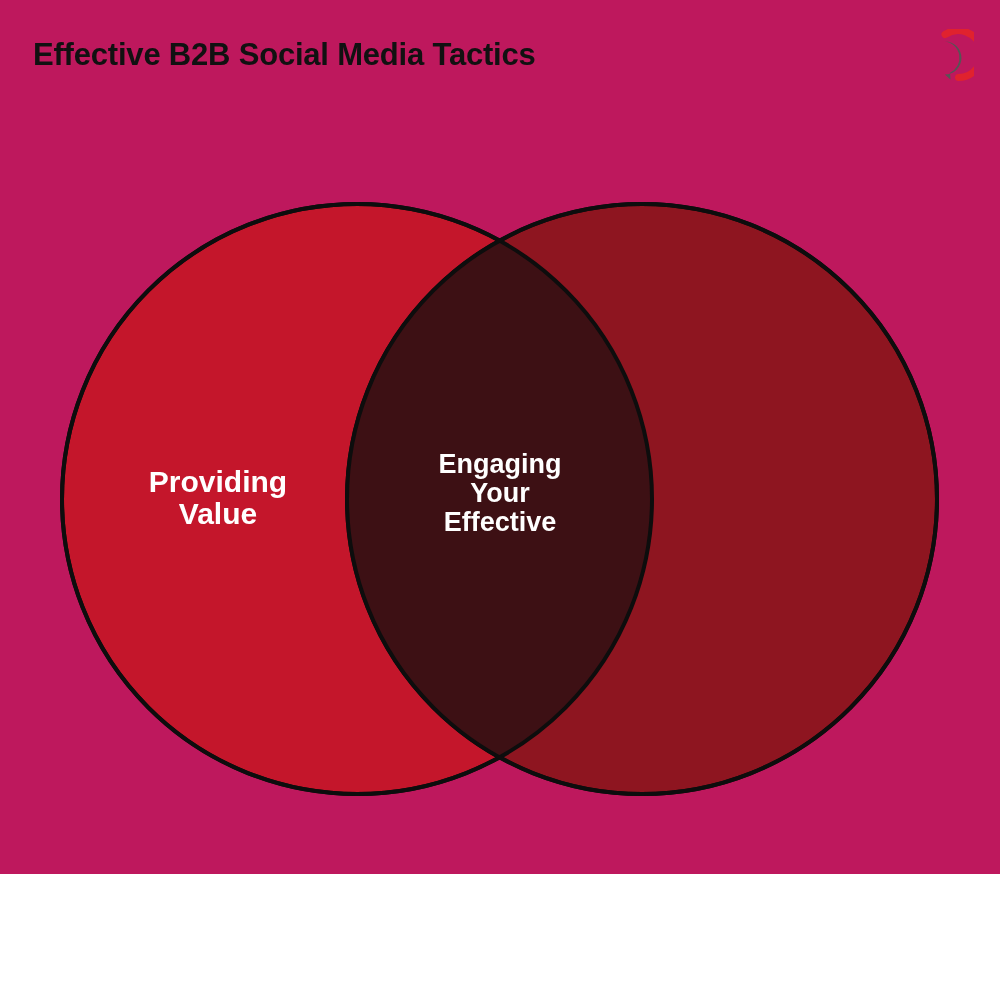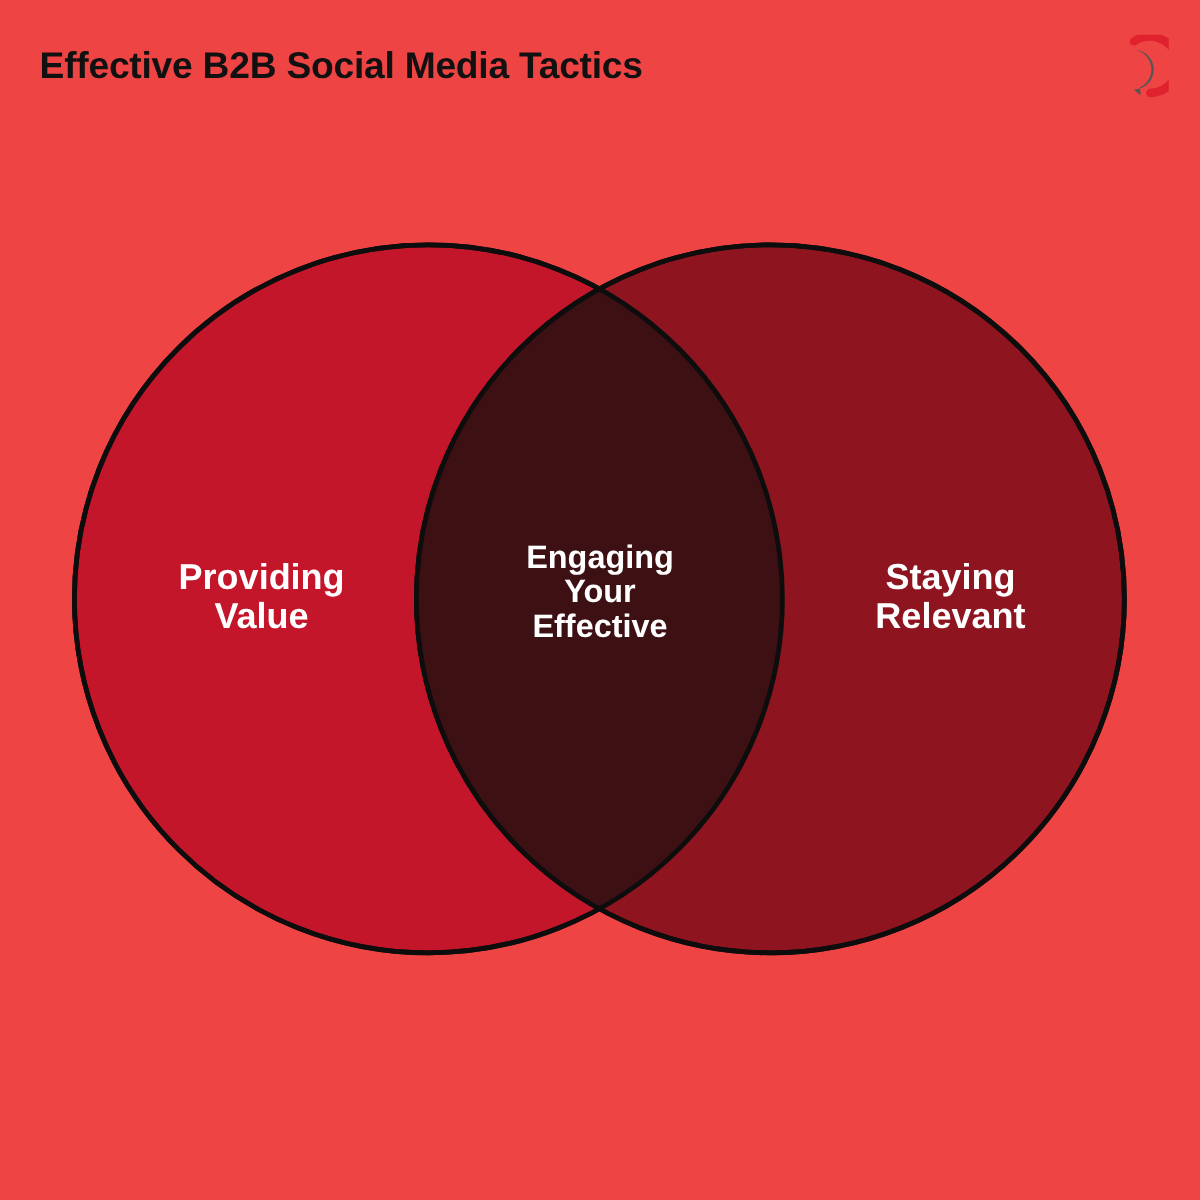--- a/index.html
+++ b/index.html
@@ -10,22 +10,22 @@
   body {
     width: 1000px;
     height: 1000px;
     font-family: "Liberation Sans", sans-serif;
     overflow: hidden;
     position: relative;
   }
   #canvas {
     position: relative;
     width: 1000px;
-    height: 1000px;
-    background: #ef4444;
+    height: 874px;
+    background: #be185d;
   }
   
   .title {
     position: absolute;
     left: 33px;
     top: 36px;
     font-size: 31px;
     font-weight: bold;
     letter-spacing: -0.2px;
     color: #111111;
@@ -118,16 +118,14 @@
     </svg>
   </div>
 
   <div class="venn-label label-left">Providing
 Value</div>
 
   <div class="venn-label label-center">Engaging
 Your
 Effective</div>
 
-  <div class="venn-label label-right">Staying
-Relevant</div>
 
 </div>
 
 </body></html>

